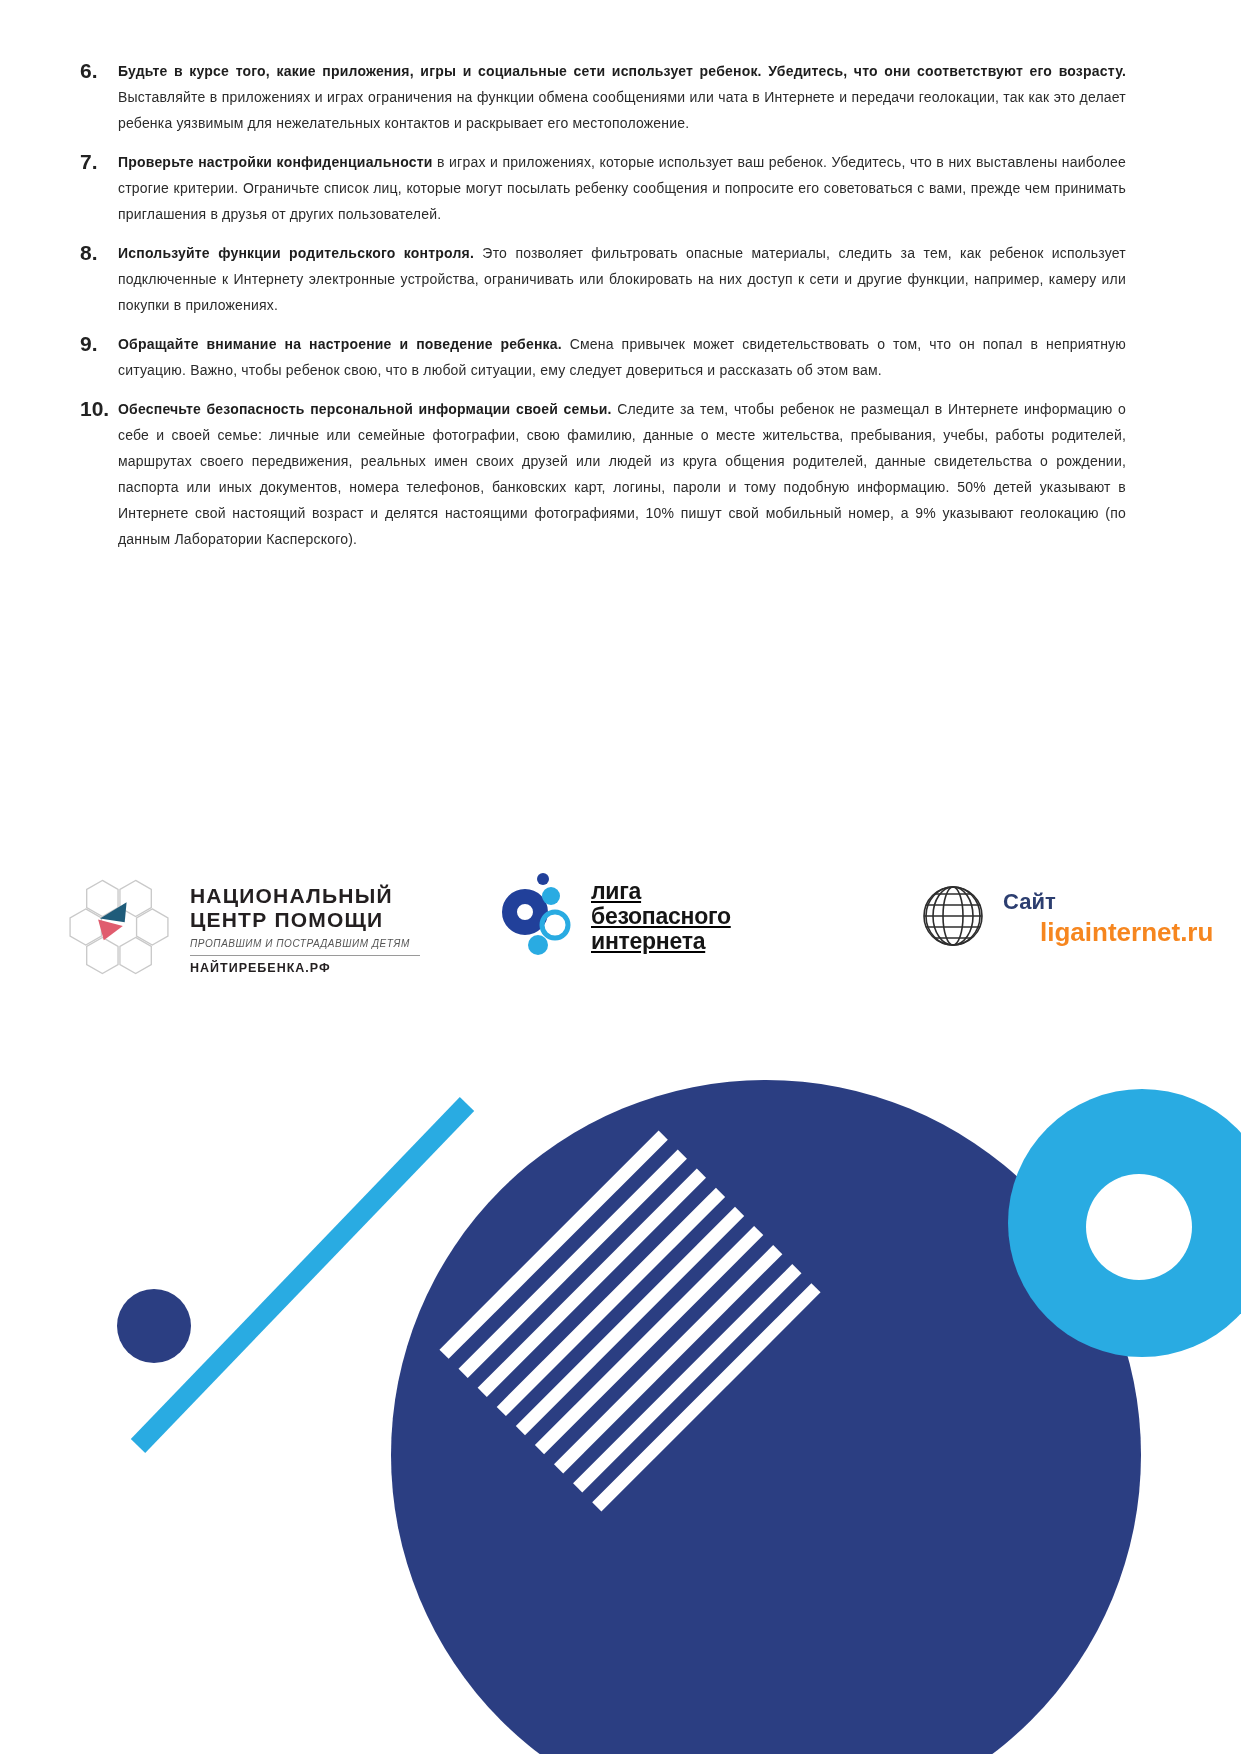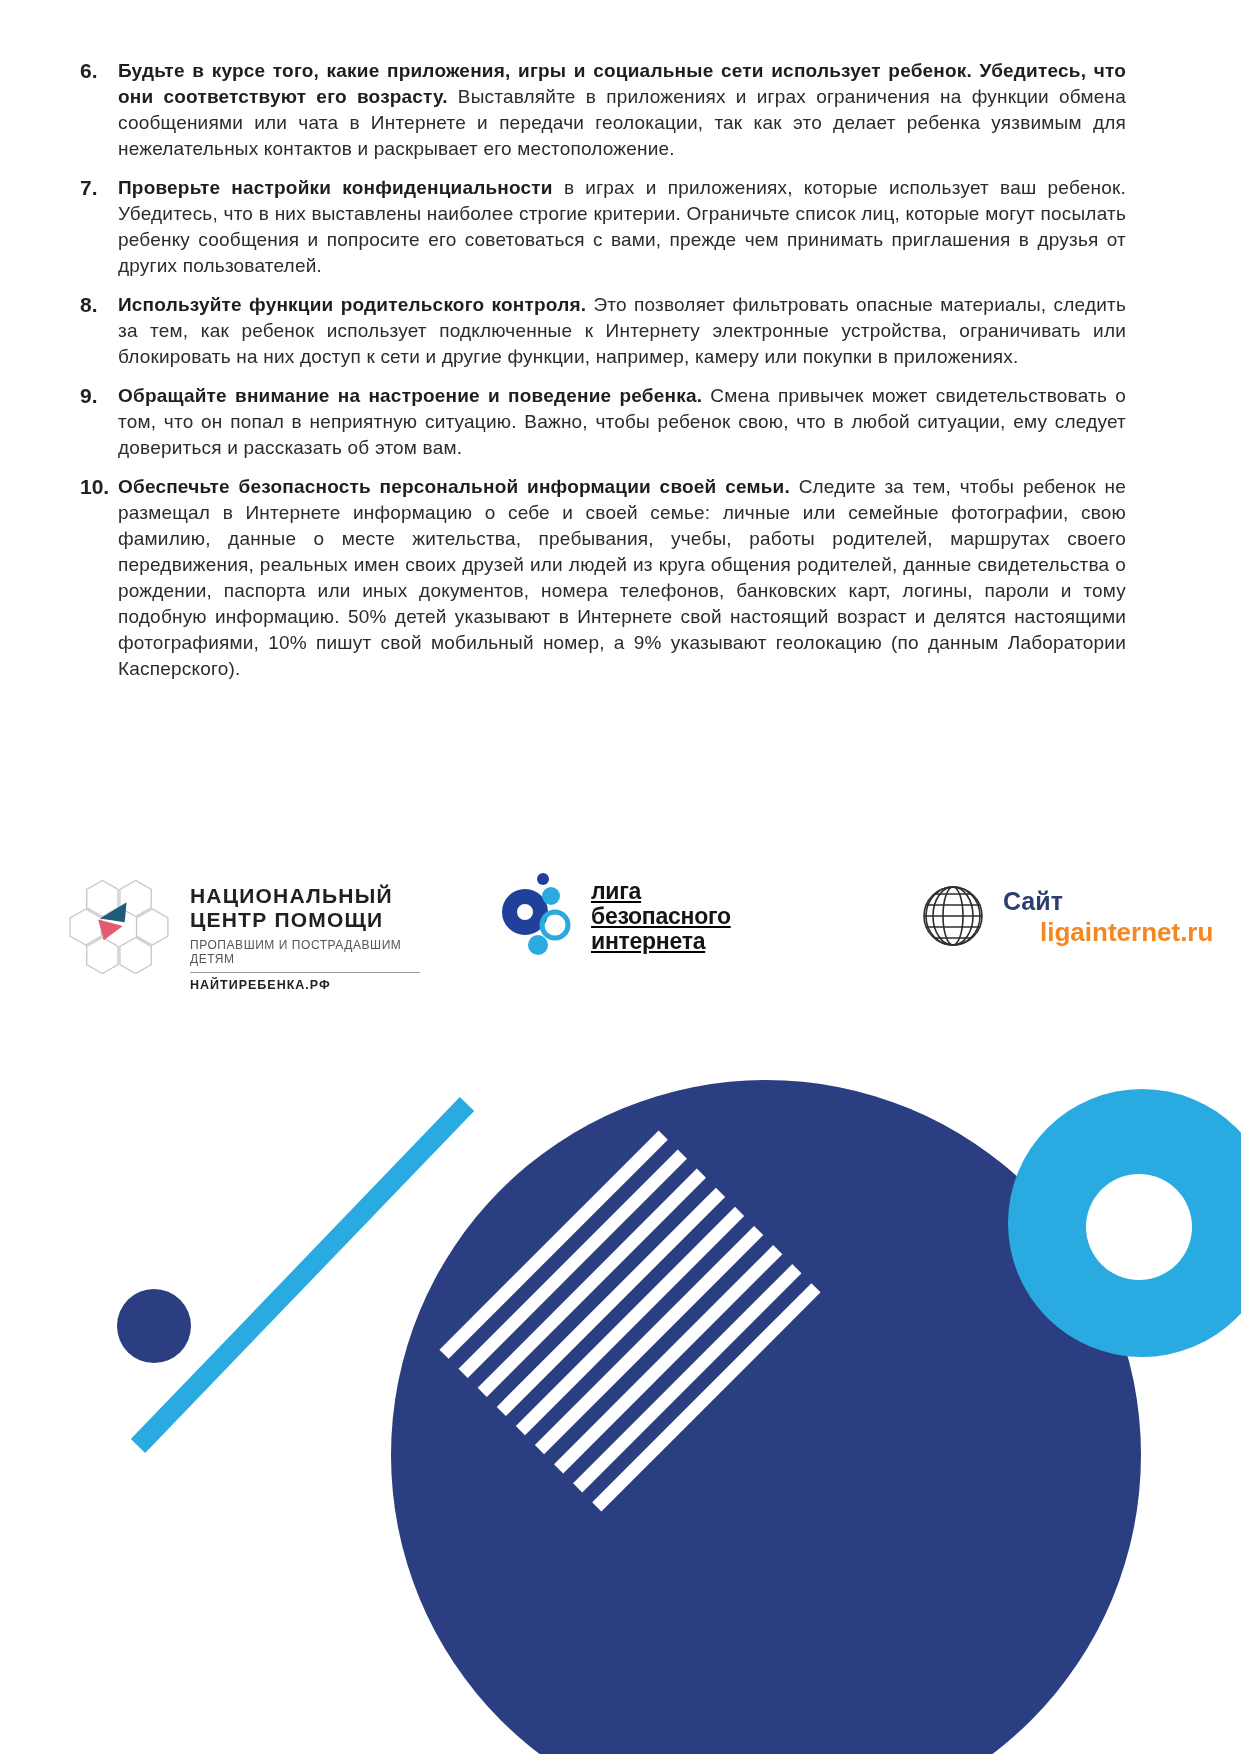--- a/index.html
+++ b/index.html
@@ -13,40 +13,40 @@
   .list{
     position:absolute;left:80px;top:58px;width:1046px;z-index:2;
   }
   .item{display:flex;margin-bottom:13px;}
   .item .num{
     width:38px;flex:0 0 38px;
     font-size:21px;line-height:26px;font-weight:700;color:#222222;
   }
   .item .body{
     flex:1;
-    font-size:19px;line-height:26px;color:#2b2b2b;
+    font-size:14px;line-height:26px;color:#2b2b2b;
     text-align:justify;letter-spacing:0.2px;
   }
   .item .body .lead{font-weight:700;color:#1d1d1d;}
   
   .logo1{position:absolute;left:62px;top:876px;display:flex;z-index:2;}
   .logo1 .txt{margin-left:14px;padding-top:8px;width:230px;}
   .logo1 .t1{font-size:21px;font-weight:700;color:#231f20;letter-spacing:1.2px;line-height:24px;}
-  .logo1 .t2{font-size:12px;color:#555555;letter-spacing:0.55px;margin-top:6px;}
+  .logo1 .t2{font-size:10px;color:#555555;letter-spacing:0.55px;margin-top:6px;font-style:italic;}
   .logo1 .rule{border-top:1px solid #9a9a9a;margin:6px 0 5px 0;}
   .logo1 .t3{font-size:12.5px;font-weight:700;color:#231f20;letter-spacing:1px;}
   .logo2{position:absolute;left:493px;top:870px;display:flex;z-index:2;text-decoration:underline;}
   .logo2 .txt{
     margin-left:18px;padding-top:8px;
     font-size:24px;font-weight:700;color:#151515;line-height:25px;
     letter-spacing:-0.3px;transform:scaleX(0.96);transform-origin:left top;
   }
   .logo3{position:absolute;left:921px;top:884px;display:flex;z-index:2;}
   .logo3 .txt{margin-left:18px;padding-top:2px;}
-  .logo3 .site-label{font-size:25px;font-weight:700;color:#2c3e70;line-height:31px;}
+  .logo3 .site-label{font-size:22px;font-weight:700;color:#2c3e70;line-height:31px;}
   .logo3 .site-url{font-size:26px;font-weight:700;color:#f6861f;line-height:31px;margin-left:37px;}
   
   .decor{position:absolute;left:0;top:0;z-index:1;}
 </style>
 </head>
 <body>
 
 <div class="list">
   <div class="item">
     <div class="num">6.</div>

